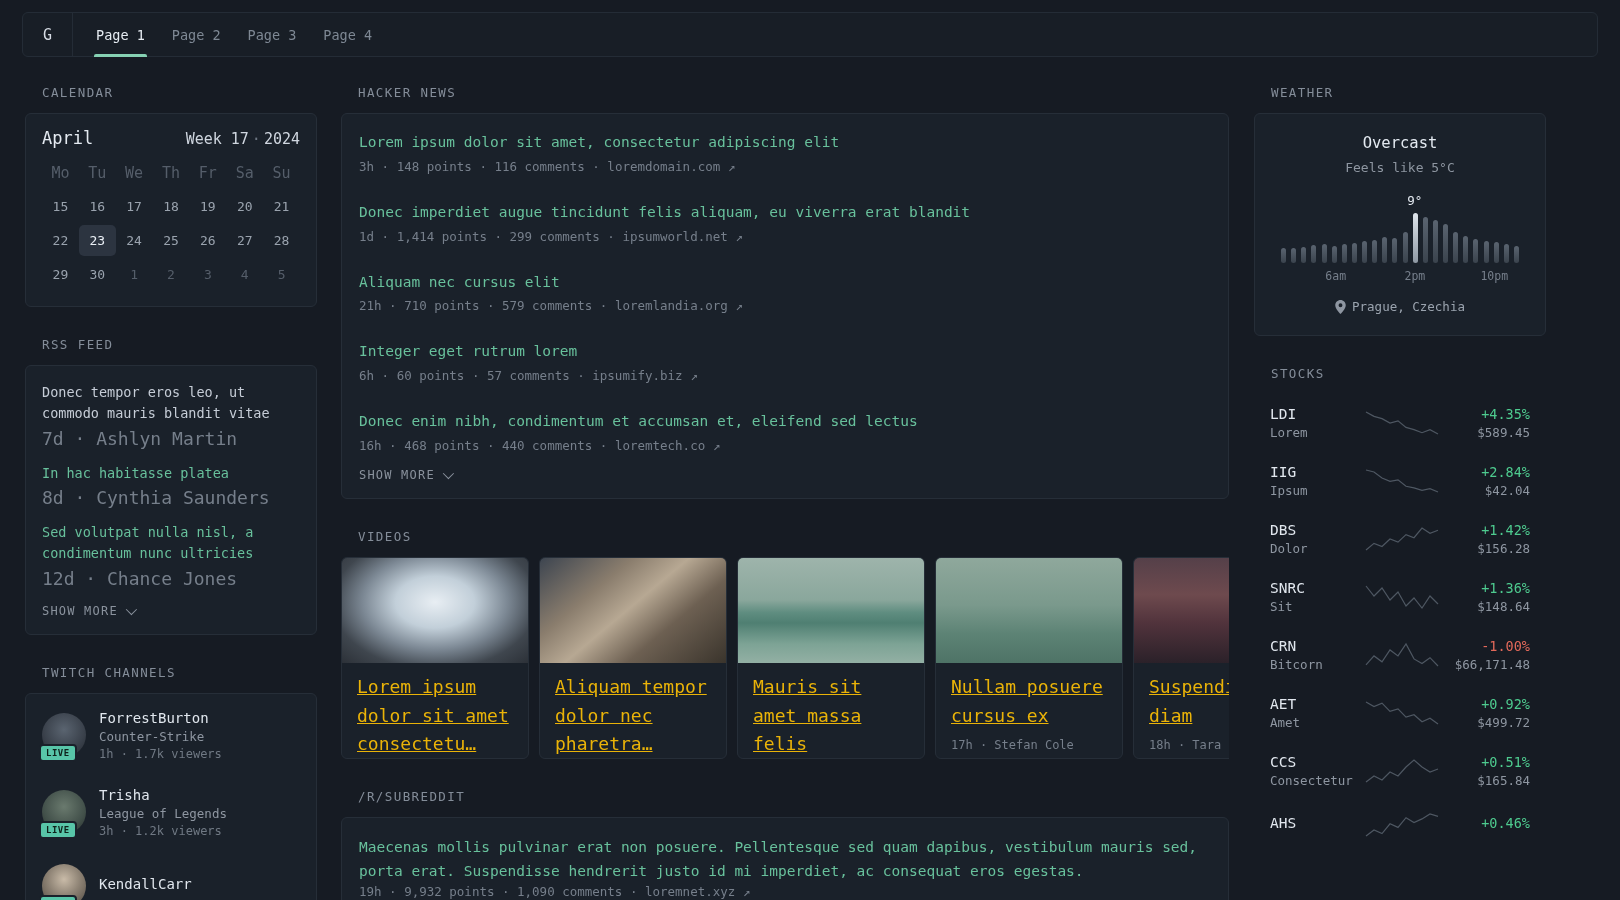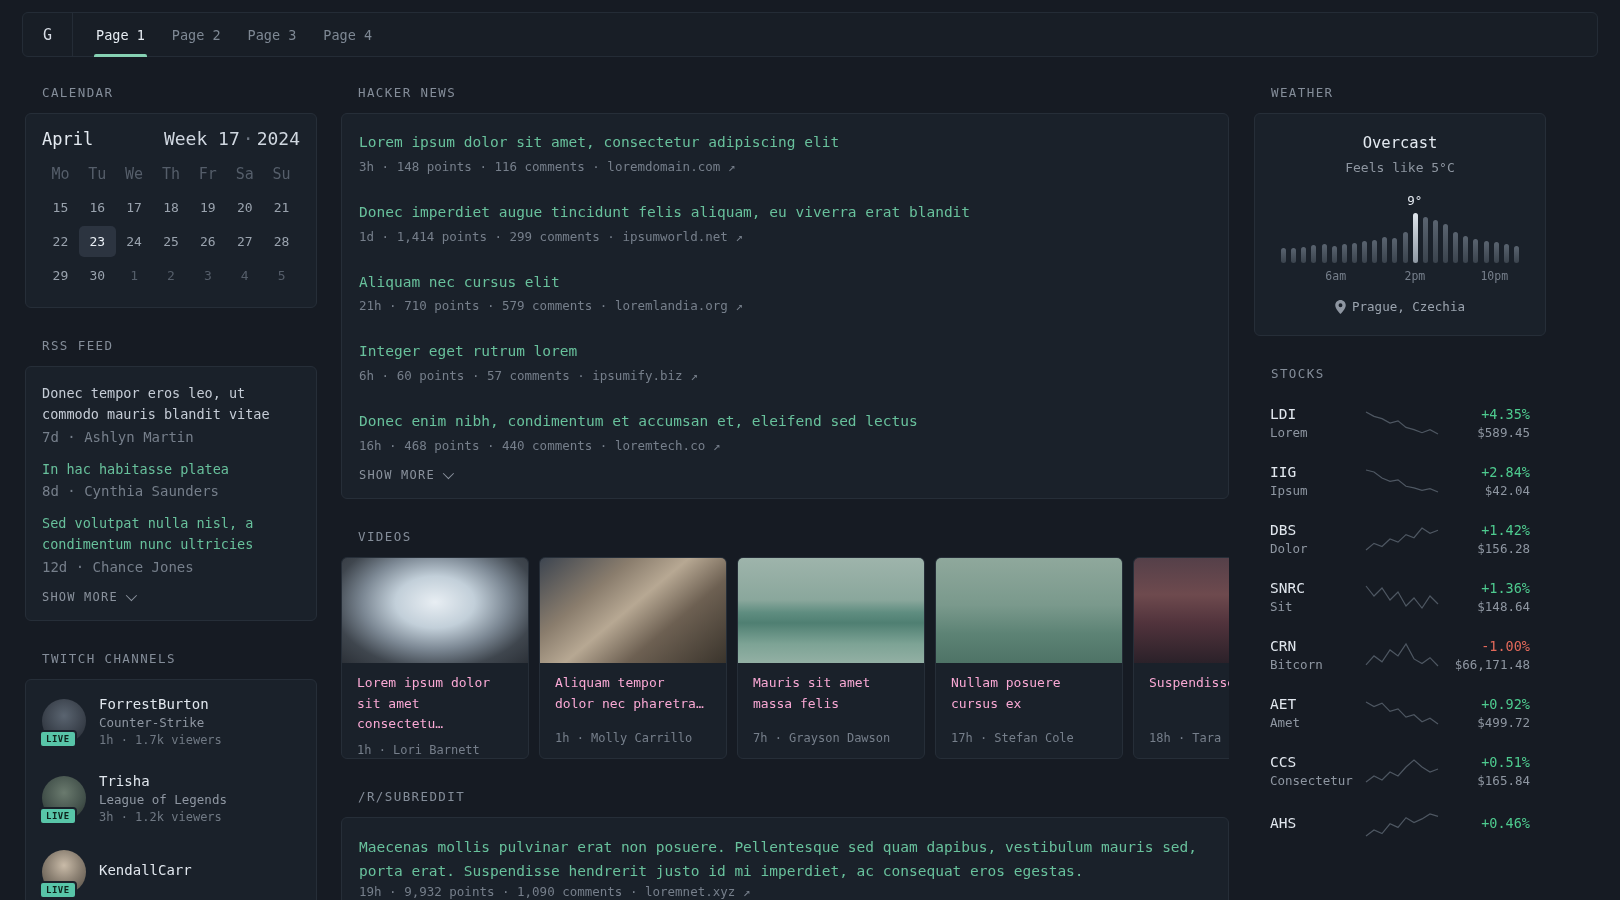--- a/index.html
+++ b/index.html
@@ -40,33 +40,33 @@
   .section + .section { margin-top:30px; }
   .sec-title {
     color:#848d99; font-size:12.5px; letter-spacing:1.4px;
     padding-left:17px; margin-bottom:13px; white-space:nowrap;
   }
   .card { background:#1a212a; border:1px solid #262e38; border-radius:6px; }
   
   .cal { padding:14px 16px 16px; }
   .cal-head { display:flex; justify-content:space-between; align-items:baseline; margin-bottom:10px; }
   .cal-month { font-size:17px; color:#e4eaf1; }
-  .cal-week { font-size:18px; color:#d0d7e0; }
+  .cal-week { font-size:15px; color:#d0d7e0; }
   .cal-week .sep { color:#6d7682; padding:0 3px; }
   .cal-grid { display:grid; grid-template-columns:repeat(7,1fr); row-gap:3px; text-align:center; }
   .dow { color:#555e6a; font-size:15px; padding:6px 0; }
   .day { font-size:13px; color:#9aa3ae; padding:8px 0; border-radius:5px; }
   .day.selected { background:#2c3440; color:#eaeff5; }
   .day.dim { color:#555e6a; }
   
   .feed { padding:16px; }
   .feed-item + .feed-item { margin-top:14px; }
   .feed-title { font-size:13.5px; line-height:1.58; color:#68c19c; cursor:pointer; }
   .feed-title.muted { color:#c6cdd7; }
-  .feed-meta { font-size:14px; color:#767f8b; margin-top:3px; }
+  .feed-meta { font-size:18px; color:#767f8b; margin-top:3px; }
   .show-more {
     margin-top:15px; color:#8a929d; font-size:12px; letter-spacing:1.2px;
     display:inline-flex; gap:8px; align-items:center; cursor:pointer;
   }
   .chev { width:8px; height:8px; border-right:1.5px solid #8a929d; border-bottom:1.5px solid #8a929d;
           transform:rotate(45deg) translateY(-2px); display:inline-block; }
   
   .twitch { padding:16px; }
   .channel { display:flex; gap:13px; align-items:center; cursor:pointer; }
   .channel + .channel { margin-top:26px; }
@@ -87,21 +87,21 @@
   .hn-meta { color:#767f8b; font-size:12.5px; margin-top:5px; }
   .src { color:#767f8b; cursor:pointer; }
   
   .videos-row { display:flex; gap:10px; overflow:hidden; }
   .video-card {
     width:188px; flex:none; background:#1a212a; border:1px solid #262e38; border-radius:6px;
     overflow:hidden; display:flex; flex-direction:column; height:202px; cursor:pointer;
   }
   .thumb { height:105px; flex:none; background:#39414b; }
   .v-body { padding:10px 15px 13px; display:flex; flex-direction:column; flex:1; }
-  .v-title { color:#f9a8d4; font-size:13px; line-height:1.6; }
+  .v-title { color:#eab308; font-size:18px; line-height:1.6;text-decoration:underline; }
   .v-meta { color:#767f8b; font-size:12px; margin-top:auto; padding-top:8px; }
   
   .sub { padding:18px 17px 20px; }
   .sub-title { color:#68c19c; font-size:14.5px; line-height:1.65; cursor:pointer; }
   .sub-meta { color:#767f8b; font-size:12.5px; }
   
   .weather { padding:20px 16px 18px; text-align:center; }
   .w-cond { font-size:15.5px; color:#e4eaf1; }
   .w-feels { font-size:13px; color:#8e96a1; margin-top:8px; }
   .w-chart { position:relative; height:92px; margin:18px 10px 0; }

